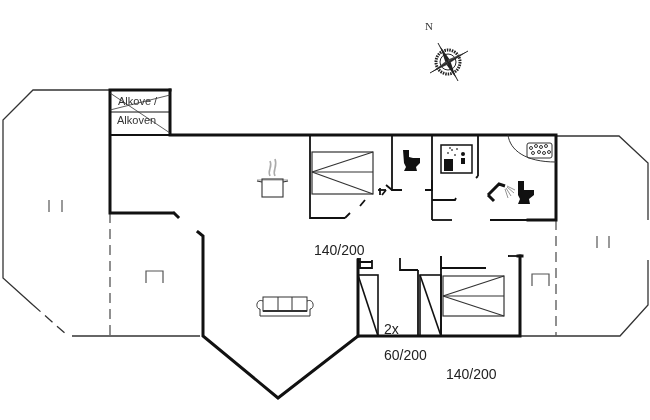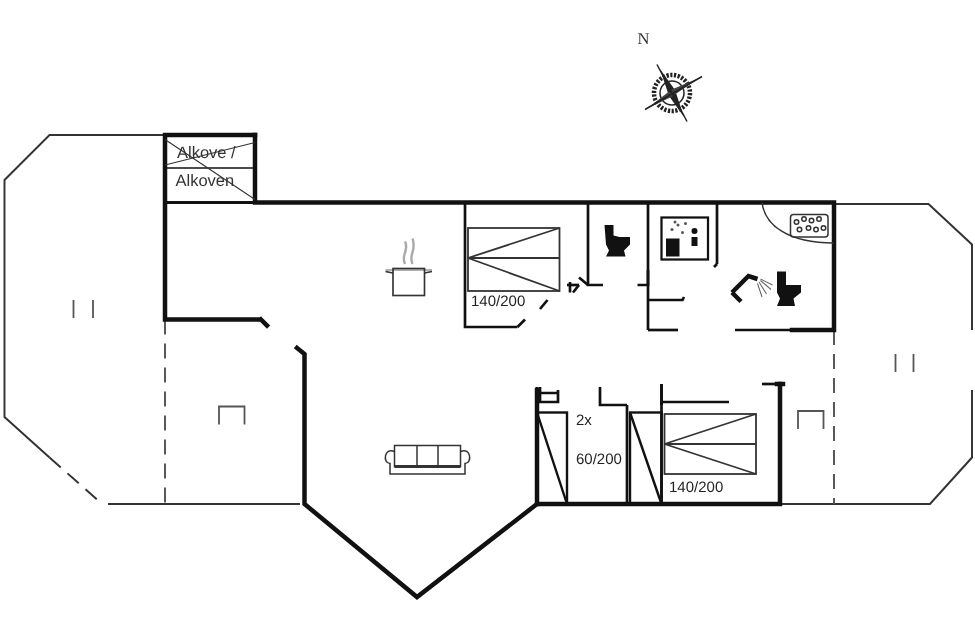--- a/index.html
+++ b/index.html
@@ -1,19 +1,19 @@
 <!DOCTYPE html>
 <html><head>
   <meta charset="utf-8">
   <style>
     html, body { margin: 0; padding: 0; background: #ffffff; }
     body { width: 650px; height: 420px; position: relative; overflow: hidden; font-family: "Liberation Sans", sans-serif; }
     #plan { position: absolute; left: 0; top: 0; width: 650px; height: 420px; }
     .lbl { position: absolute; font-family: "Liberation Sans", sans-serif; color: #222; white-space: nowrap; }
-    .lbl-small { font-size: 10px; }
+    .lbl-small { font-size: 14px; margin-top: 46px; }
     .lbl-n { font-family: "Liberation Serif", serif; font-size: 11px; color: #333; }
   </style>
 </head>
 <body>
 
 <svg id="plan" viewBox="0 0 650 420" xmlns="http://www.w3.org/2000/svg">
 
   <g fill="none" stroke="#333" stroke-width="1.3">
     <polyline points="110,90 33,90 3,120 3,278 33,305"></polyline>
     <line x1="33" y1="305" x2="67" y2="335" stroke-dasharray="10,6"></line>

